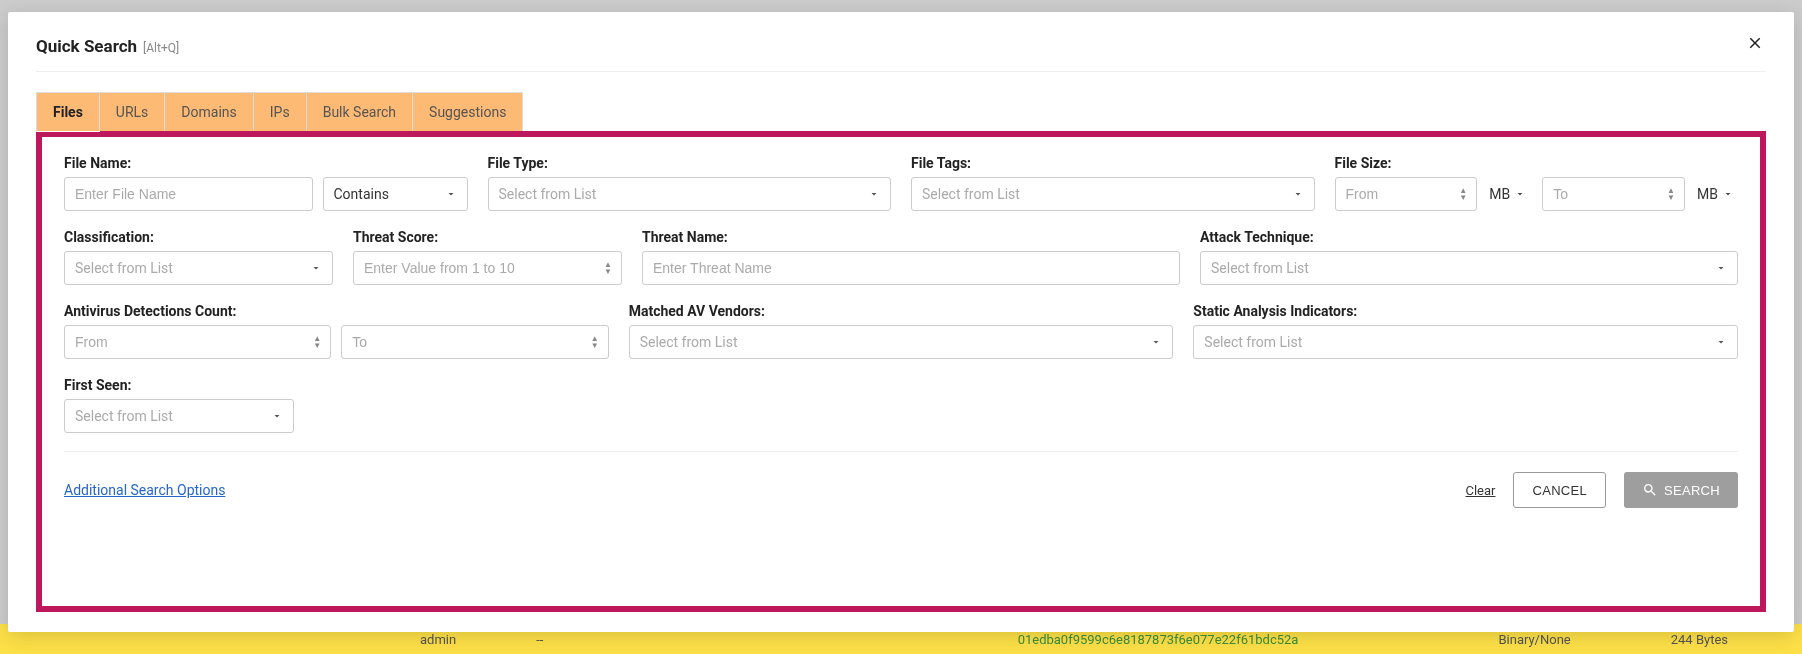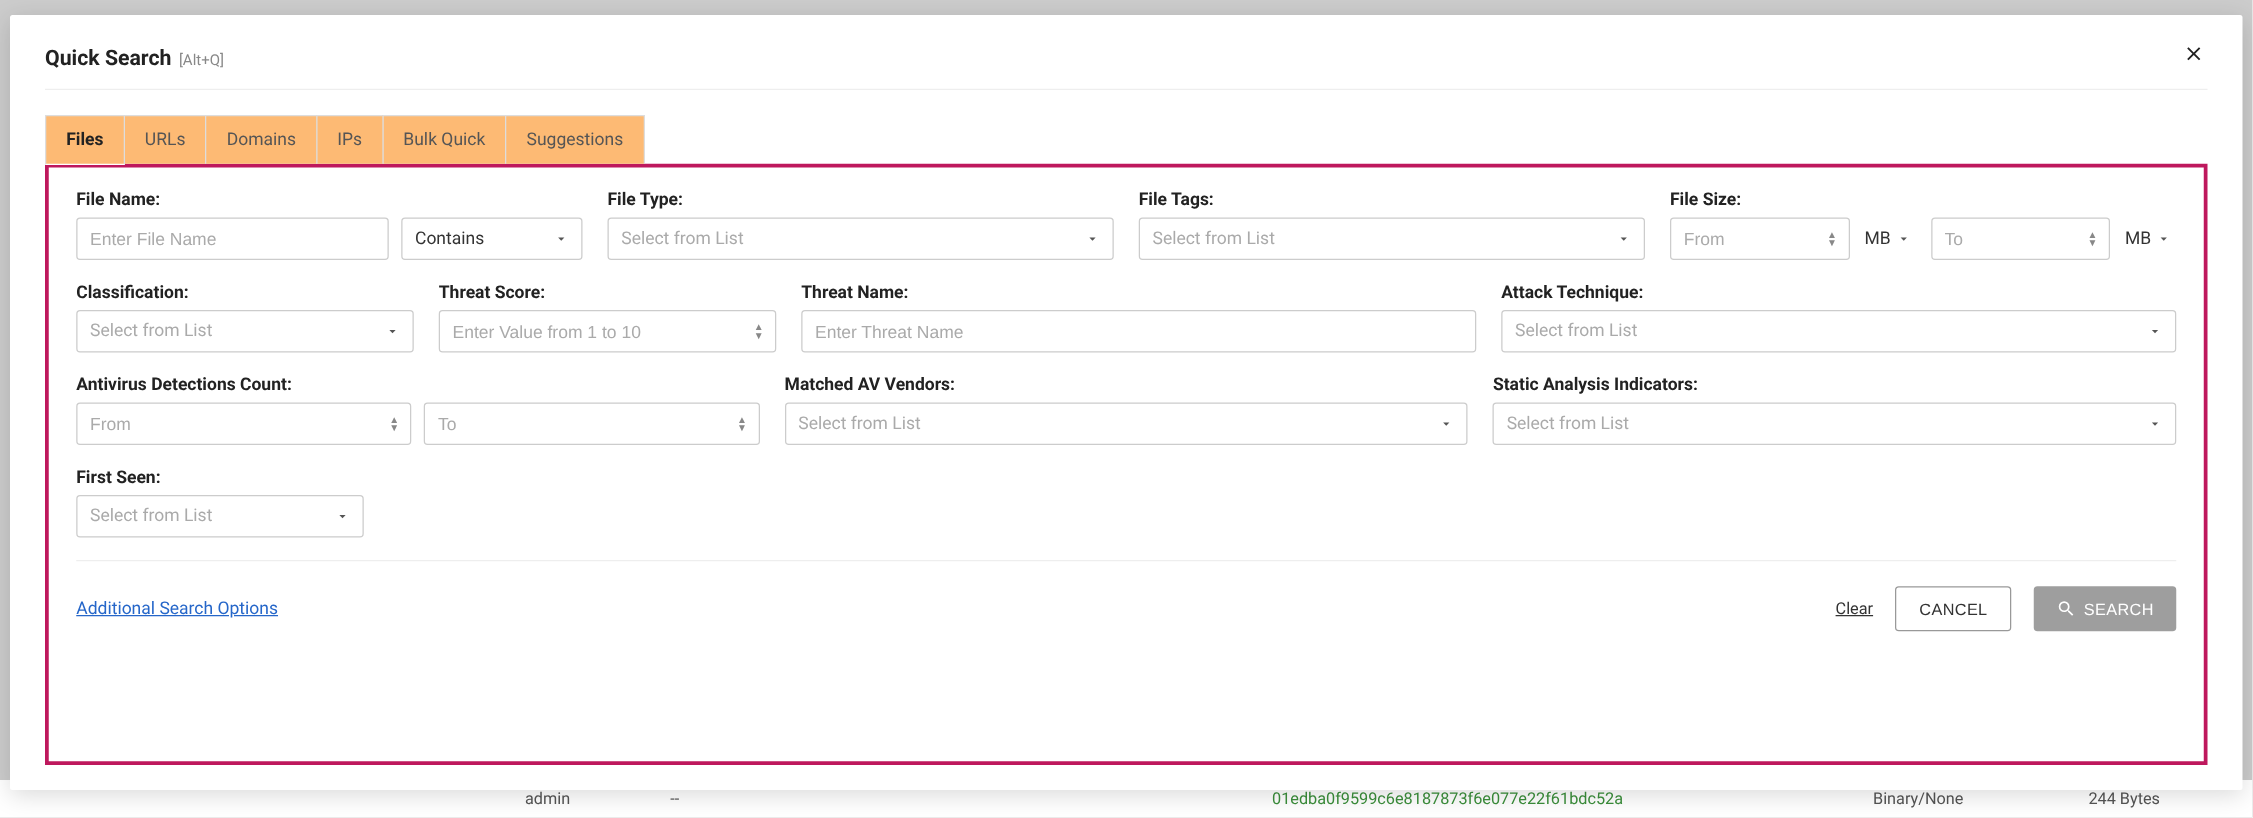--- a/index.html
+++ b/index.html
@@ -16,21 +16,21 @@
       height: 654px;
       overflow: hidden;
       position: relative;
     }
     .bg-row {
       position: absolute;
       bottom: 0;
       left: 0;
       right: 0;
       height: 30px;
-      background: #ffffff;
+      background: #fde047;
       display: flex;
       align-items: center;
       padding: 0 60px;
       font-size: 13px;
       color: #555;
     }
     .bg-row .hash { color: #3b8f3b; margin-left: auto; margin-right: 200px; }
     .bg-row .type { margin-right: 100px; }
     .bg-row .size { margin-right: 14px; }
     .modal {
@@ -79,21 +79,21 @@
       position: relative;
     }
     .tab.active {
       font-weight: 700;
       color: #222;
       z-index: 2;
       border-bottom: 1px solid #fff;
       margin-bottom: -1px;
     }
     .panel {
-      border: 3px solid #be185d;
+      border: 6px solid #be185d;
       padding: 18px 22px 28px 22px;
       flex: 1;
     }
     .row {
       display: grid;
       grid-template-columns: repeat(4, 1fr);
       gap: 20px;
       margin-bottom: 18px;
     }
     .field { display: flex; flex-direction: column; gap: 6px; }
@@ -224,21 +224,21 @@
           <path d="M19 6.41 17.59 5 12 10.59 6.41 5 5 6.41 10.59 12 5 17.59 6.41 19 12 13.41 17.59 19 19 17.59 13.41 12z" fill="#222"></path>
         </svg>
     </div>
   </div>
 
   <div class="tabs">
     <div class="tab active">Files</div>
     <div class="tab">URLs</div>
     <div class="tab">Domains</div>
     <div class="tab">IPs</div>
-    <div class="tab">Bulk Quick</div>
+    <div class="tab">Bulk Search</div>
     <div class="tab">Suggestions</div>
   </div>
 
   <div class="panel">
 
     <div class="row">
 
       <div class="field">
         <span class="field-label">File Name:</span>
         <div class="name-row">

